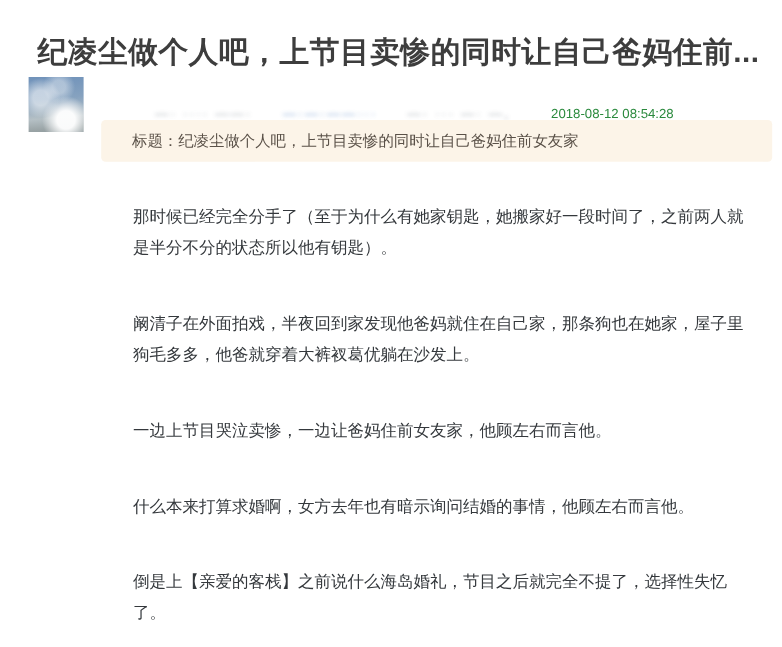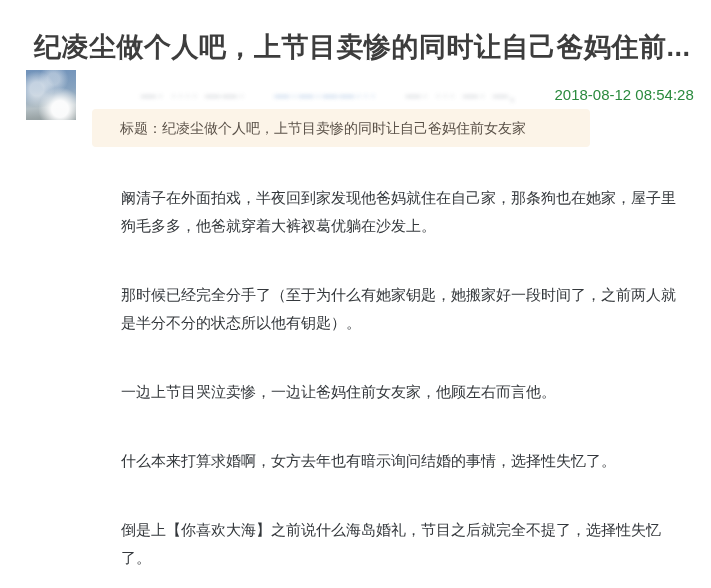--- a/index.html
+++ b/index.html
@@ -19,30 +19,30 @@
   .avatar {
     position: absolute; left: 14px; top: 58px; width: 50px; height: 50px;
     background:
       radial-gradient(circle at 68% 78%, rgba(255,255,255,0.95) 0 16%, rgba(255,255,255,0) 42%),
       radial-gradient(circle at 22% 38%, rgba(255,255,255,0.55) 0 14%, rgba(255,255,255,0) 36%),
       radial-gradient(circle at 55% 18%, rgba(240,244,248,0.45) 0 12%, rgba(255,255,255,0) 30%),
       linear-gradient(175deg, #7092ba 0%, #86a2bf 40%, #b5c0c5 72%, #9aa4a6 90%, #8e9a9d 100%);
   }
 
   .meta {
-    position: absolute; left: 105px; top: 62px; width: 590px; height: 20px;
-    font-size: 15px; white-space: nowrap;
+    position: absolute; left: 105px; top: 72px; width: 590px; height: 20px;
+    font-size: 12px; white-space: nowrap;
   }
   .redacted { filter: blur(2px); opacity: 0.75; letter-spacing: 2px; }
   .redacted.gray { color: #828c96; }
   .redacted.blue { color: #4a7fc1; }
   .timestamp { color: #2b8a3e; margin-left: 10px; }
 
   .quote {
-    position: absolute; left: 80px; top: 97px; width: 498px; height: 38px;
+    position: absolute; left: 80px; top: 97px; width: 610px; height: 38px;
     background: #fcf4e8; border-radius: 4px;
     font-size: 14px; color: #5a5148; line-height: 38px; padding: 0 16px;
     white-space: nowrap; overflow: hidden;
   }
   .quote-sliver {
     position: absolute; left: 703px; top: 97px; width: 8px; height: 38px;
     background: #fcf4e8; border-radius: 4px 0 0 4px;
   }
 
   .post-body {
@@ -66,21 +66,21 @@
     <span class="redacted gray">—· ··· —· —,</span>
     <span class="timestamp">2018-08-12 08:54:28</span>
   </div>
 
   <div class="quote">
     <span>标题：纪凌尘做个人吧，上节目卖惨的同时让自己爸妈住前女友家</span>
   </div>
   <div class="quote-sliver"></div>
 
   <div class="post-body">
+    <p>那时候已经完全分手了（至于为什么有她家钥匙，她搬家好一段时间了，之前两人就是半分不分的状态所以他有钥匙）。</p>
     <p>阚清子在外面拍戏，半夜回到家发现他爸妈就住在自己家，那条狗也在她家，屋子里狗毛多多，他爸就穿着大裤衩葛优躺在沙发上。</p>
-    <p>那时候已经完全分手了（至于为什么有她家钥匙，她搬家好一段时间了，之前两人就是半分不分的状态所以他有钥匙）。</p>
     <p>一边上节目哭泣卖惨，一边让爸妈住前女友家，他顾左右而言他。</p>
-    <p>什么本来打算求婚啊，女方去年也有暗示询问结婚的事情，选择性失忆了。</p>
-    <p>倒是上【你喜欢大海】之前说什么海岛婚礼，节目之后就完全不提了，选择性失忆了。</p>
+    <p>什么本来打算求婚啊，女方去年也有暗示询问结婚的事情，他顾左右而言他。</p>
+    <p>倒是上【亲爱的客栈】之前说什么海岛婚礼，节目之后就完全不提了，选择性失忆了。</p>
     <p>现在就上了节目</p>
   </div>
 
 </div>
 
 </body></html>

